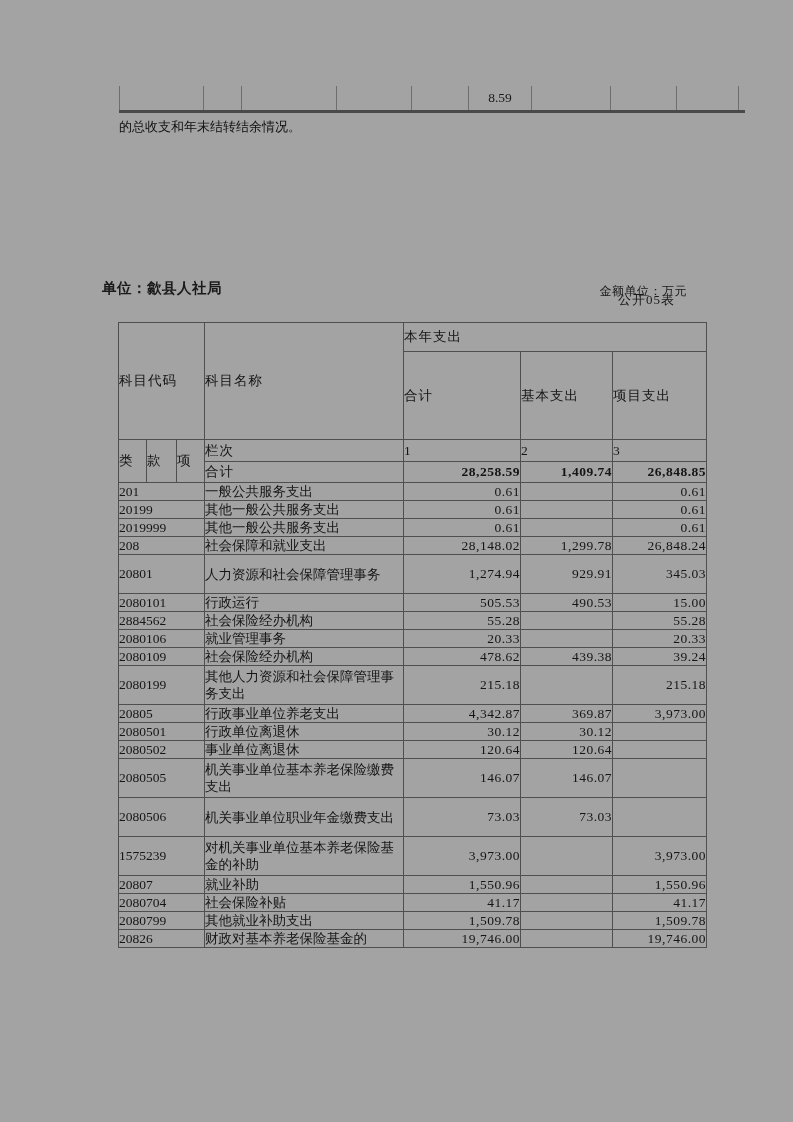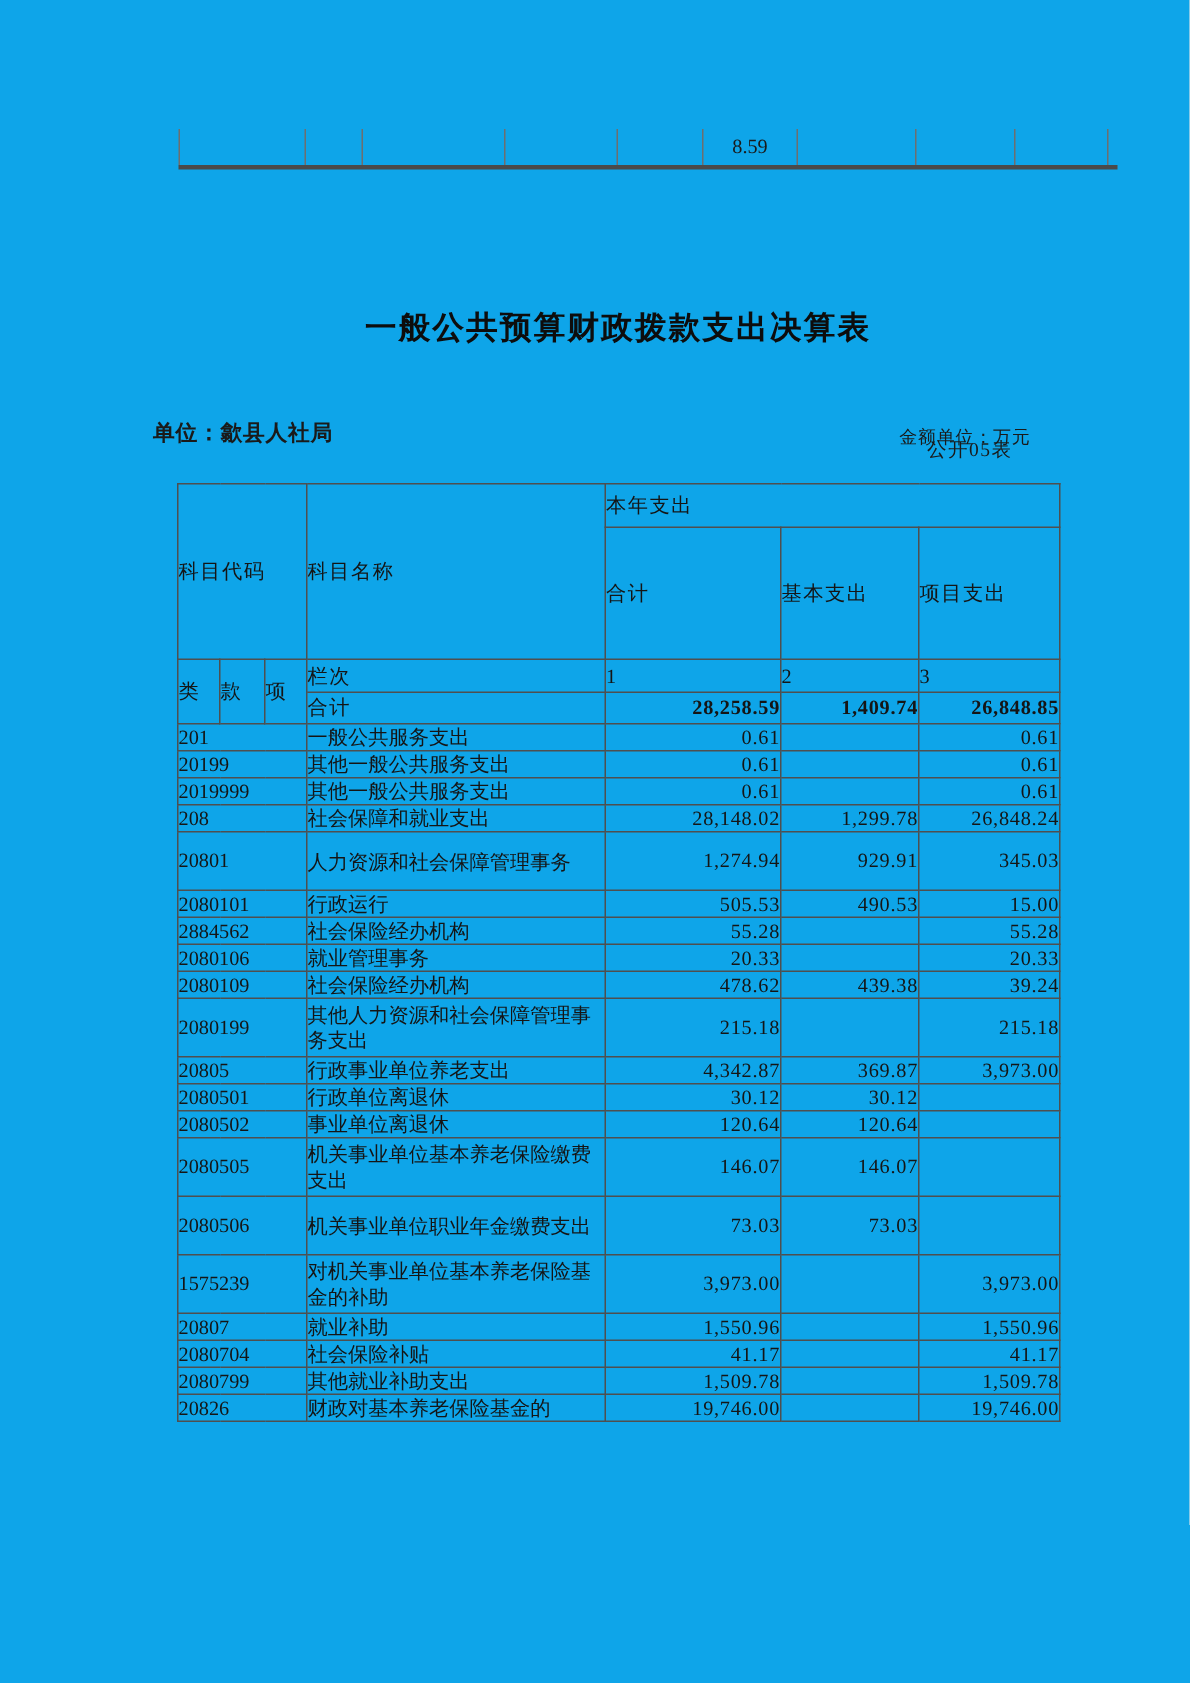--- a/index.html
+++ b/index.html
@@ -1,20 +1,20 @@
 <!DOCTYPE html>
 <html><head>
 <meta charset="utf-8">
 <style>
   * { margin:0; padding:0; box-sizing:border-box; }
   html,body { background:#e8e8e8; }
   .page {
     position:relative;
     width:793px; height:1122px;
-    background:#0ea5e9;
+    background:#a3a3a3;
     font-family:"Liberation Serif","DejaVu Serif",serif;
     color:#1a1a1a;
     overflow:hidden;
     margin:0 auto;
   }
 
   
   .prev-table {
     position:absolute; left:119px; top:86px;
     width:626px; height:27px;
@@ -100,23 +100,23 @@
     <div class="pcell pw2"></div>
     <div class="pcell pw3"></div>
     <div class="pcell pw4"></div>
     <div class="pcell pw5">8.59</div>
     <div class="pcell pw6"></div>
     <div class="pcell pw7"></div>
     <div class="pcell pw8"></div>
   </div>
 
   <div class="note">
+    <div>的总收支和年末结转结余情况。</div>
   </div>
 
-  <div class="doc-title">一般公共预算财政拨款支出决算表</div>
   <div class="table-code">公开05表</div>
   <div class="unit-label">单位：歙县人社局</div>
   <div class="amount-unit">金额单位：万元</div>
 
   <table class="main">
     <colgroup>
       <col style="width:28px">
         <col style="width:30px">
         <col style="width:28px">
       <col style="width:199px">

